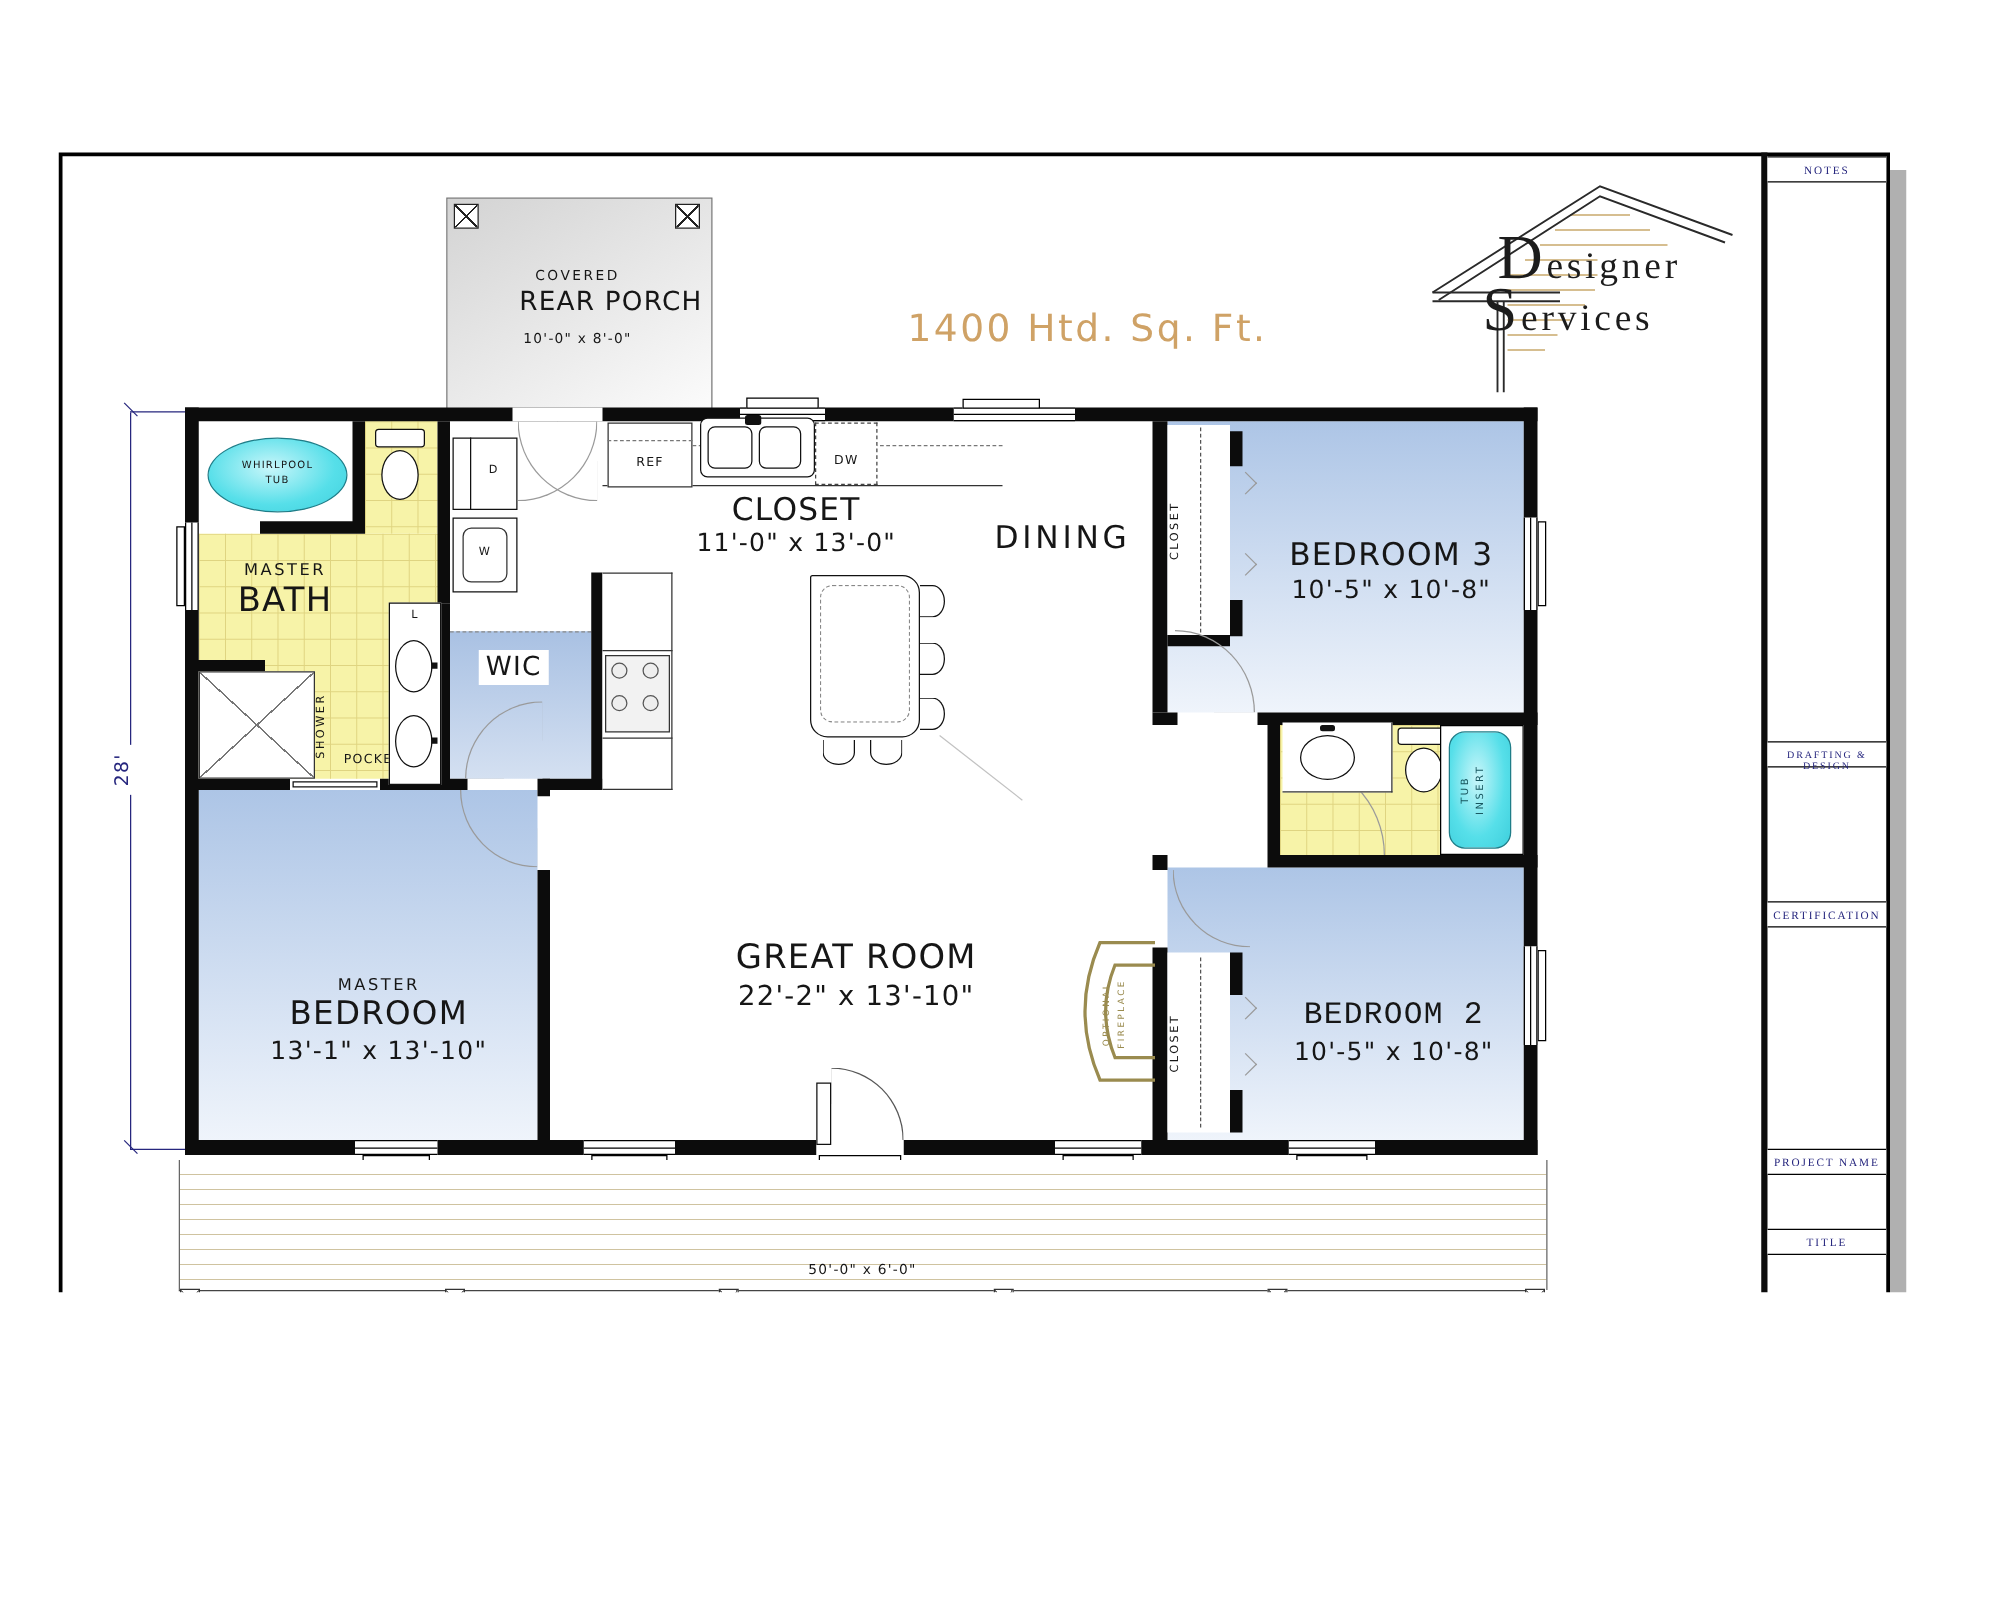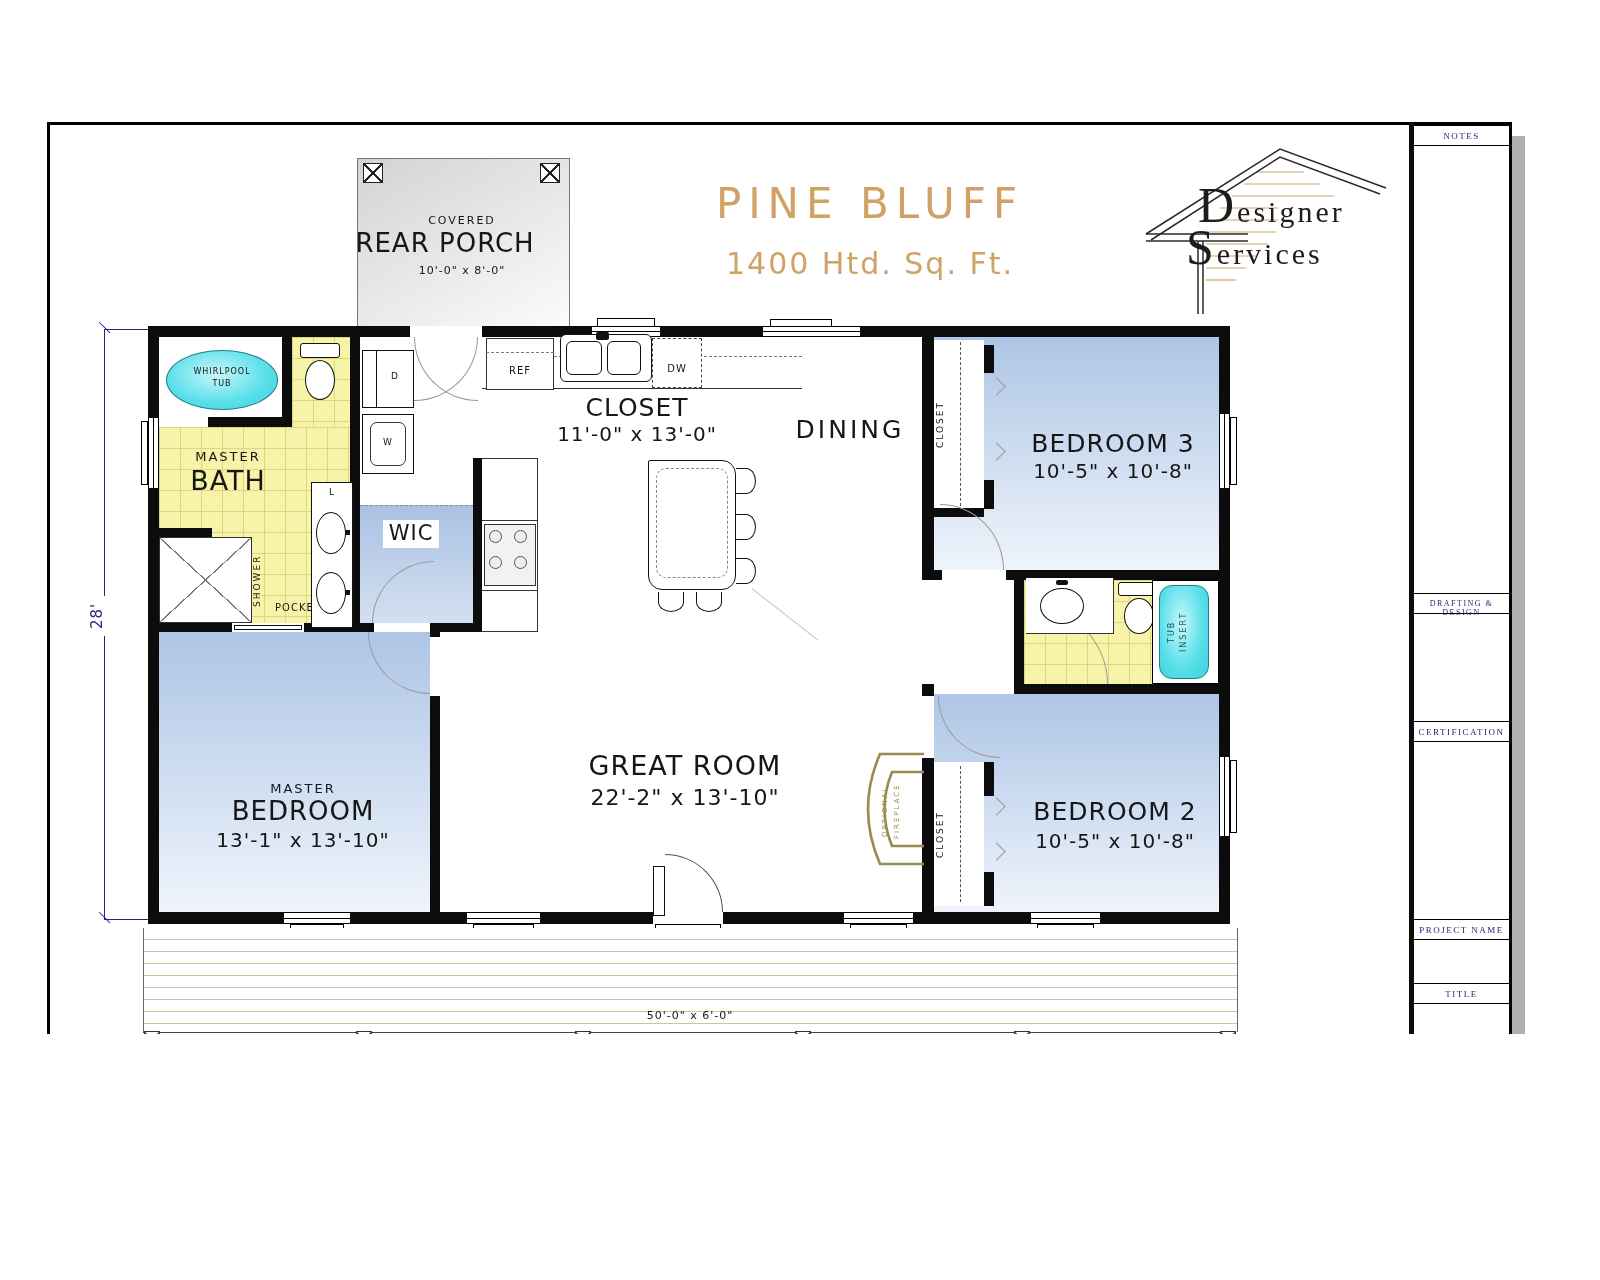--- a/index.html
+++ b/index.html
@@ -63,21 +63,20 @@
   <div class="tbh" style="left:1414px;top:721px;width:95px;">CERTIFICATION</div>
   <div class="tbh" style="left:1414px;top:919px;width:95px;">PROJECT NAME</div>
   <div class="tbh" style="left:1414px;top:983px;width:95px;">TITLE</div>
   <div class="tbf" style="left:1414px;top:1044px;width:95px;height:22px;">DRAWN BY</div>
   <div class="tbf" style="left:1414px;top:1066px;width:95px;height:22px;">CHECKED BY</div>
   <div class="tbf" style="left:1414px;top:1088px;width:63px;height:15px;">SCALE</div>
   <div class="tbf" style="left:1414px;top:1103px;width:63px;height:15px;">DATE</div>
   <div class="tbf" style="left:1414px;top:1118px;width:63px;height:13px;">PROJECT No.</div>
   <div class="tbf" style="left:1477px;top:1088px;width:32px;height:43px;border-left:1px solid #000;">SHEET No.</div>
 
-  <div class="lbl tan" style="left:670px;top:182px;width:400px;font-size:42px;letter-spacing:7px;">PINE BLUFF</div>
   <div class="lbl tan" style="left:670px;top:248px;width:400px;font-size:30px;letter-spacing:2px;">1400 Htd. Sq. Ft.</div>
 
   <svg class="abs" style="left:1128px;top:136px;" width="262" height="178" viewBox="0 0 262 178">
     <g stroke="#C9A96B" stroke-width="1.2">
       <line x1="128" y1="36" x2="176" y2="36"></line>
         <line x1="116" y1="48" x2="192" y2="48"></line>
       <line x1="104" y1="60" x2="206" y2="60"></line>
         <line x1="92" y1="72" x2="150" y2="72"></line>
       <line x1="80" y1="84" x2="150" y2="84"></line>
         <line x1="72" y1="96" x2="148" y2="96"></line>
@@ -95,21 +94,21 @@
       <line x1="75" y1="105" x2="75" y2="178"></line>
     </g>
   </svg>
   <div class="logoline" style="left:1198px;top:176px;">Designer</div>
   <div class="logoline" style="left:1186px;top:218px;">Services</div>
 
   <div class="gry" style="left:357px;top:158px;width:211px;height:172px;"></div>
   <div class="xbox" style="left:363px;top:163px;width:20px;height:20px;"></div>
   <div class="xbox" style="left:540px;top:163px;width:20px;height:20px;"></div>
   <div class="lbl" style="left:362px;top:215px;width:200px;font-size:11px;letter-spacing:2px;">COVERED</div>
-  <div class="lbl" style="left:345px;top:230px;width:200px;font-size:26px;">REAR PORCH</div>
+  <div class="lbl" style="left:362px;top:230px;width:200px;font-size:21px;text-align:right;">REAR PORCH</div>
   <div class="lbl" style="left:362px;top:265px;width:200px;font-size:11px;">10'-0" x 8'-0"</div>
 
   <div class="tile" style="left:292px;top:337px;width:58px;height:90px;"></div>
   <div class="tile" style="left:159px;top:427px;width:193px;height:196px;"></div>
   <div class="blu" style="left:360px;top:505px;width:113px;height:118px;background:linear-gradient(to bottom,#A9C1E3,#D4E0F1);"></div>
   <div class="dashh" style="left:360px;top:505px;width:113px;height:0;border-top:1.5px dashed #888;"></div>
   <div class="blu" style="left:934px;top:337px;width:285px;height:233px;"></div>
   <div class="blu" style="left:934px;top:694px;width:285px;height:218px;"></div>
   <div class="blu" style="left:159px;top:632px;width:271px;height:280px;"></div>
   <div class="tile" style="left:1024px;top:580px;width:128px;height:104px;"></div>
@@ -255,21 +254,21 @@
 
   <svg class="abs" style="left:850px;top:748px;" width="75" height="122" viewBox="0 0 75 122">
     <path d="M 74,6 L 30,6 Q 6,61 30,116 L 74,116" fill="none" stroke="#9A8B4F" stroke-width="2.6"></path>
     <path d="M 74,24 L 42,24 Q 27,61 42,98 L 74,98" fill="none" stroke="#9A8B4F" stroke-width="2.6"></path>
   </svg>
   <div class="lbl vt olv" style="left:882px;top:768px;width:11px;height:86px;font-size:7px;">OPTIONAL</div>
   <div class="lbl vt olv" style="left:894px;top:768px;width:11px;height:86px;font-size:7px;">FIREPLACE</div>
 
   <div class="lbl" style="left:973px;top:431px;width:280px;font-size:25px;">BEDROOM 3</div>
   <div class="lbl" style="left:973px;top:461px;width:280px;font-size:20px;">10'-5" x 10'-8"</div>
-  <div class="lbl" style="left:975px;top:799px;width:280px;font-size:25px;">BEDROOM 2</div>
+  <div class="lbl" style="left:975px;top:799px;width:280px;font-size:25px;font-family:Liberation Mono, monospace;">BEDROOM 2</div>
   <div class="lbl" style="left:975px;top:831px;width:280px;font-size:20px;">10'-5" x 10'-8"</div>
   <div class="lbl" style="left:243px;top:782px;width:120px;font-size:13px;letter-spacing:2px;">MASTER</div>
   <div class="lbl" style="left:203px;top:798px;width:200px;font-size:26px;">BEDROOM</div>
   <div class="lbl" style="left:193px;top:830px;width:220px;font-size:20px;">13'-1" x 13'-10"</div>
 
   <div class="abs" style="left:1026px;top:578px;width:88px;height:56px;background:#fff;border-bottom:1px solid #333;border-right:1px solid #333;"></div>
   <div class="fix oval" style="left:1040px;top:588px;width:44px;height:36px;border-width:1.3px;"></div>
   <div class="abs" style="left:1056px;top:580px;width:12px;height:5px;background:#111;border-radius:2px;"></div>
   <div class="fix" style="left:1118px;top:582px;width:40px;height:14px;border-radius:3px;border-width:1.2px;"></div>
   <div class="fix oval" style="left:1124px;top:598px;width:30px;height:36px;border-width:1.2px;"></div>

